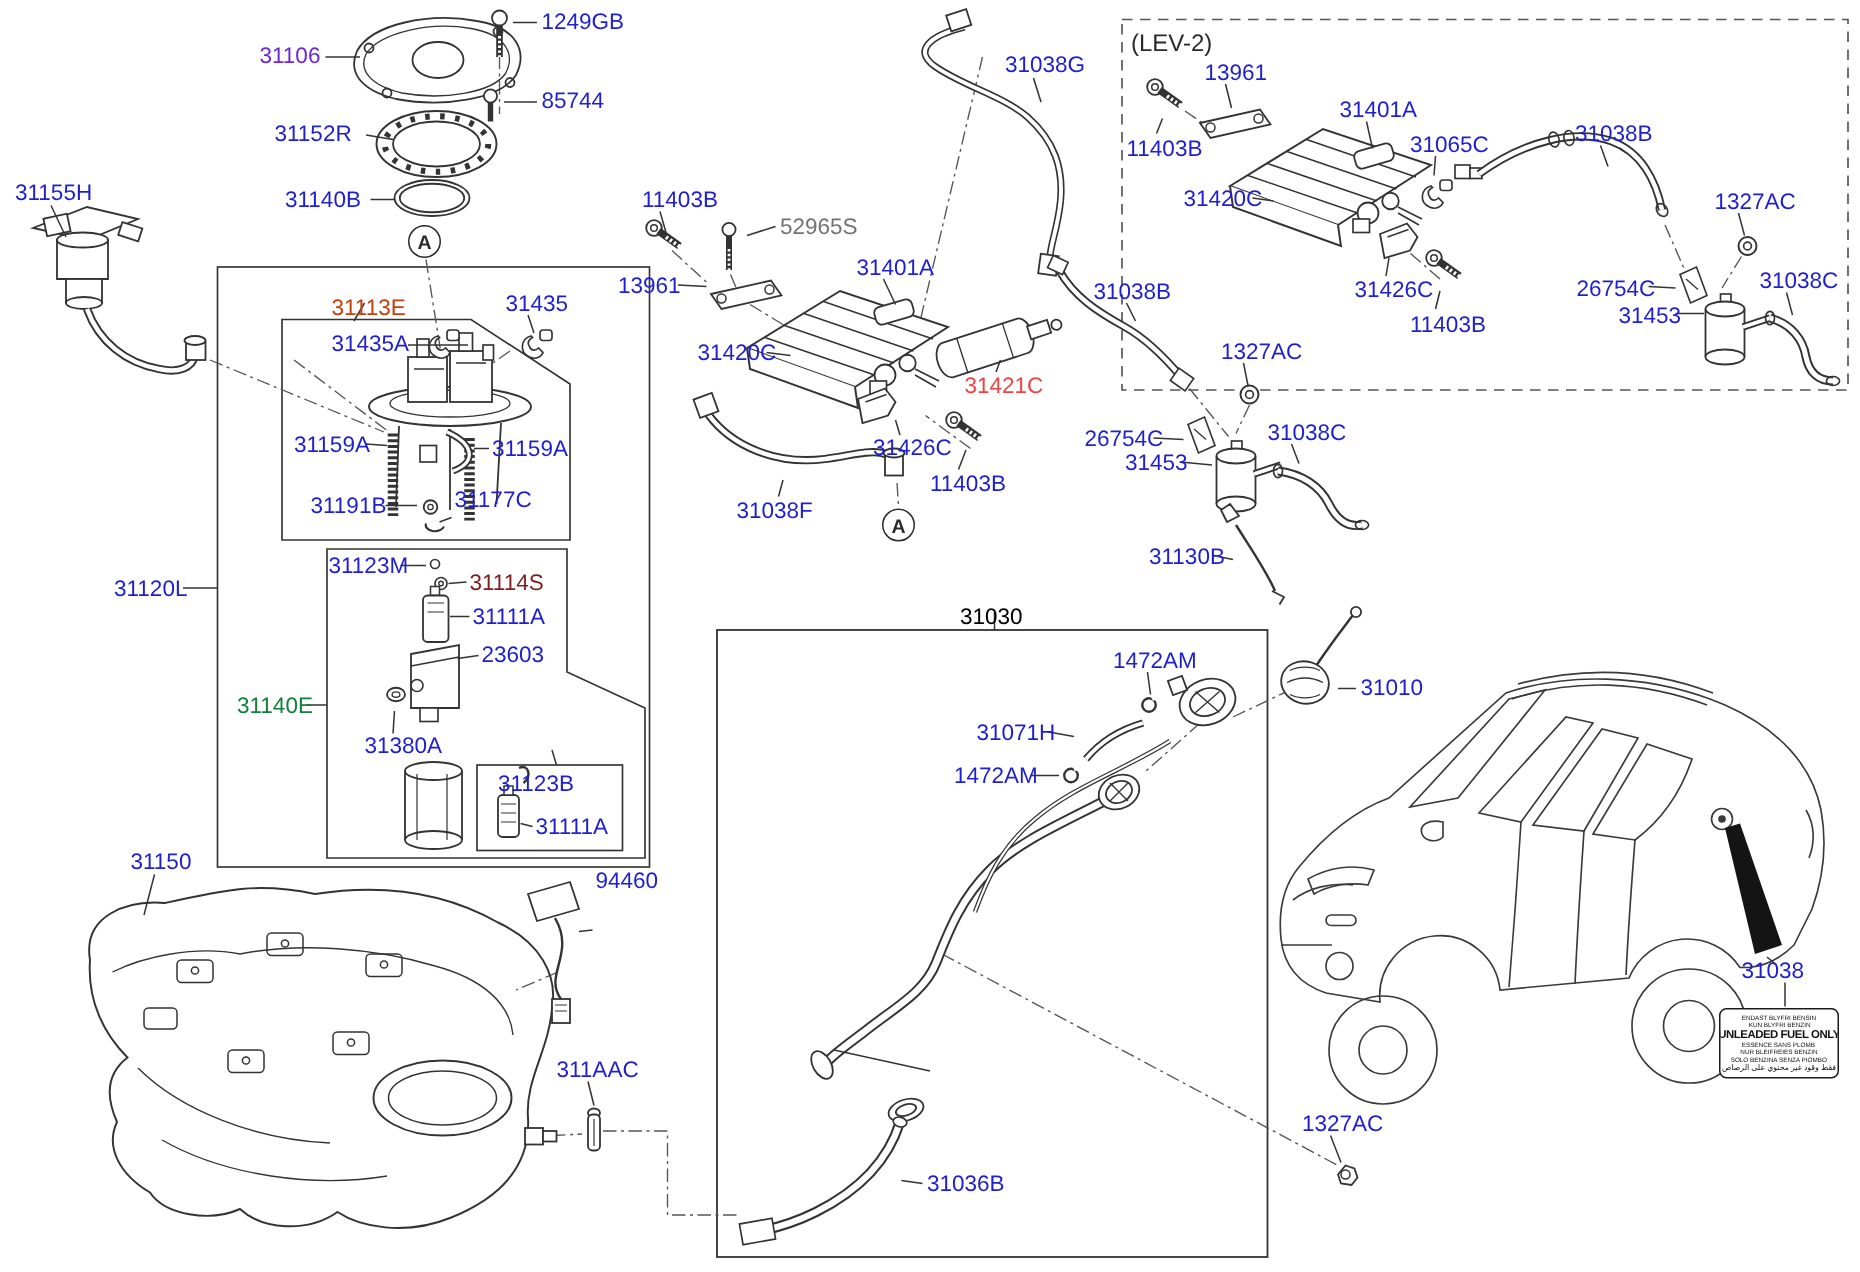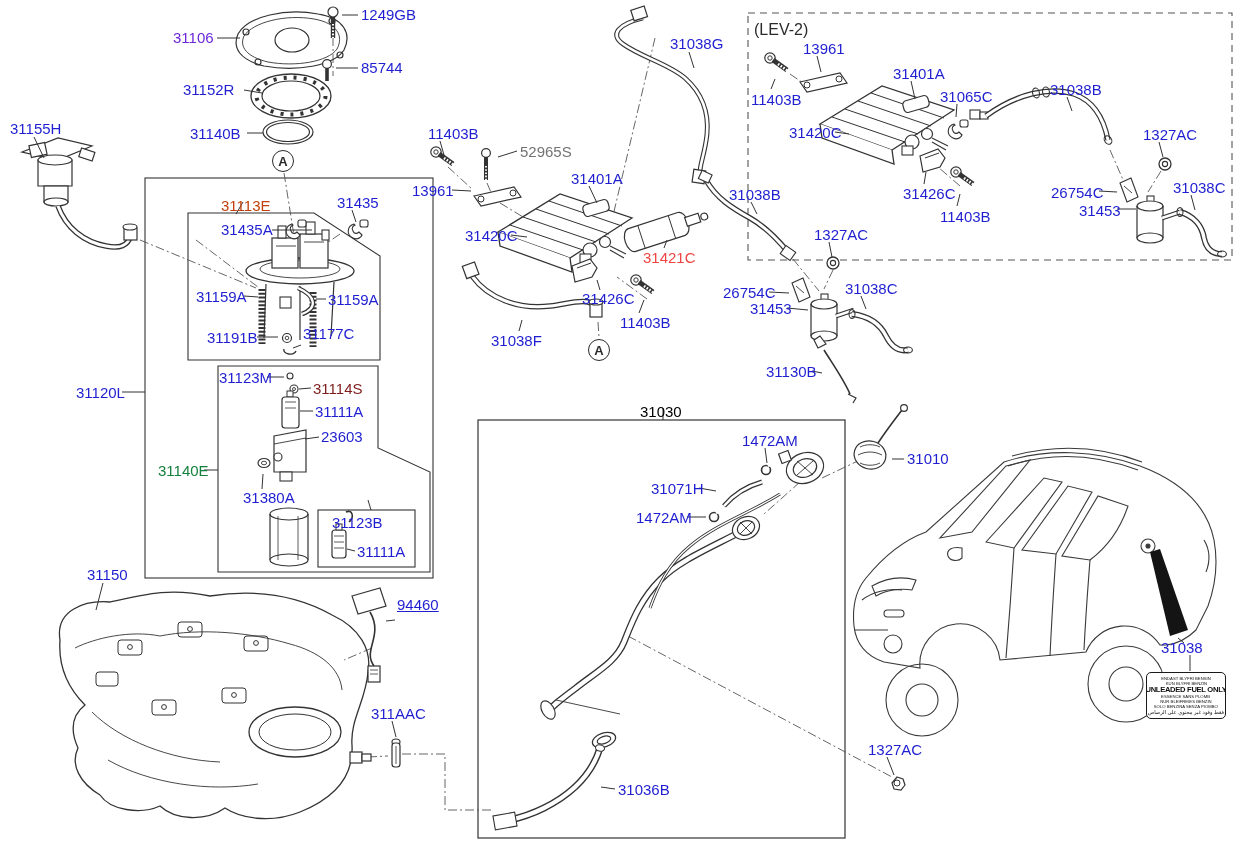--- a/index.html
+++ b/index.html
@@ -520,21 +520,21 @@
       <div class="pl" style="left: 76px; top: 385px; color: rgb(31, 31, 209);">31120L</div>
       <div class="pl" style="left: 219px; top: 370px; color: rgb(31, 31, 209);">31123M</div>
       <div class="pl" style="left: 313px; top: 381px; color: #7f1d1d;">31114S</div>
       <div class="pl" style="left: 315px; top: 404px; color: rgb(31, 31, 209);">31111A</div>
       <div class="pl" style="left: 321px; top: 429px; color: rgb(31, 31, 209);">23603</div>
       <div class="pl" style="left: 158px; top: 463px; color: #15803d;">31140E</div>
       <div class="pl" style="left: 243px; top: 490px; color: rgb(31, 31, 209);">31380A</div>
       <div class="pl" style="left: 332px; top: 487px; color: rgb(31, 31, 209); margin-top: 28px;">31123B</div>
       <div class="pl" style="left: 357px; top: 544px; color: rgb(31, 31, 209);">31111A</div>
       <div class="pl" style="left: 87px; top: 567px; color: rgb(31, 31, 209);">31150</div>
-      <div class="pl" style="left: 397px; top: 597px; color: rgb(31, 31, 209); text-decoration: underline;">94460</div>
+      <div class="pl" style="left: 397px; top: 580px; color: rgb(31, 31, 209);">94460</div>
       <div class="pl" style="left: 371px; top: 706px; color: rgb(31, 31, 209);">311AAC</div>
       <div class="pl" style="left: 428px; top: 126px; color: rgb(31, 31, 209);">11403B</div>
       <div class="pl" style="left: 520px; top: 144px; color: #737373;">52965S</div>
       <div class="pl" style="left: 412px; top: 183px; color: rgb(31, 31, 209);">13961</div>
       <div class="pl" style="left: 571px; top: 171px; color: rgb(31, 31, 209);">31401A</div>
       <div class="pl" style="left: 465px; top: 228px; color: rgb(31, 31, 209);">31420C</div>
       <div class="pl" style="left: 643px; top: 250px; color: #ef4444;">31421C</div>
       <div class="pl" style="left: 582px; top: 291px; color: rgb(31, 31, 209);">31426C</div>
       <div class="pl" style="left: 620px; top: 315px; color: rgb(31, 31, 209);">11403B</div>
       <div class="pl" style="left: 491px; top: 333px; color: rgb(31, 31, 209);">31038F</div>

